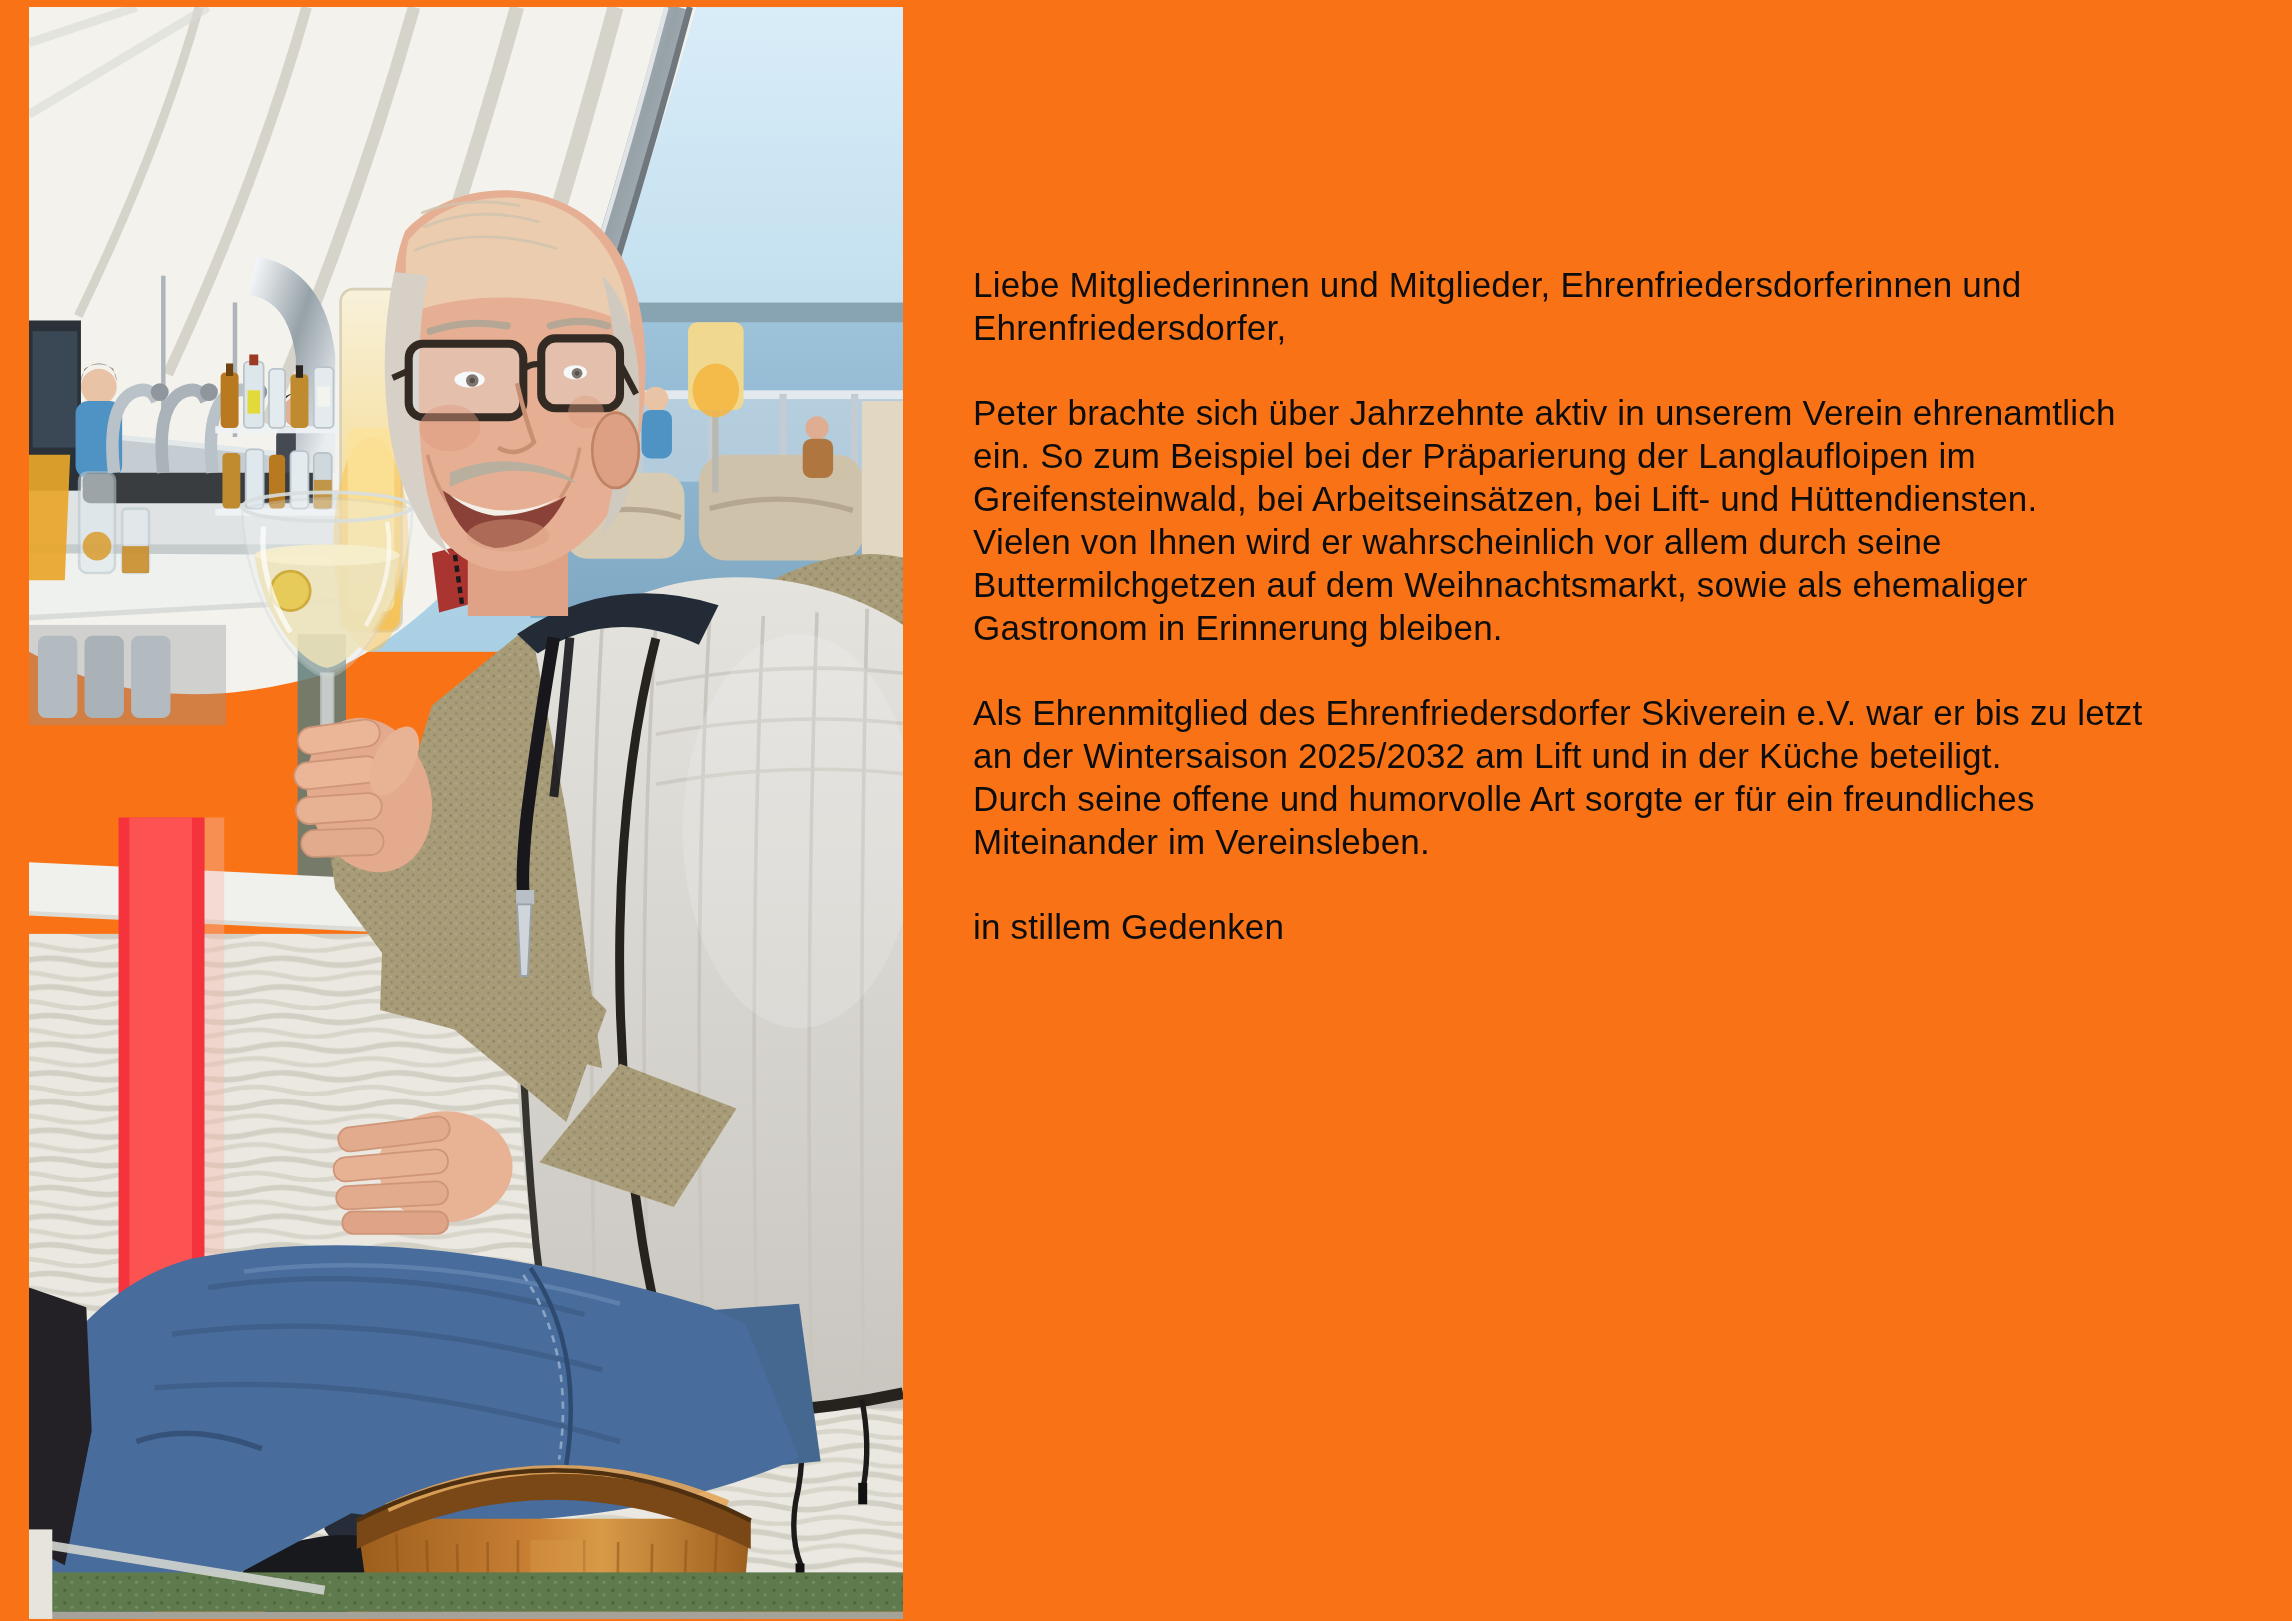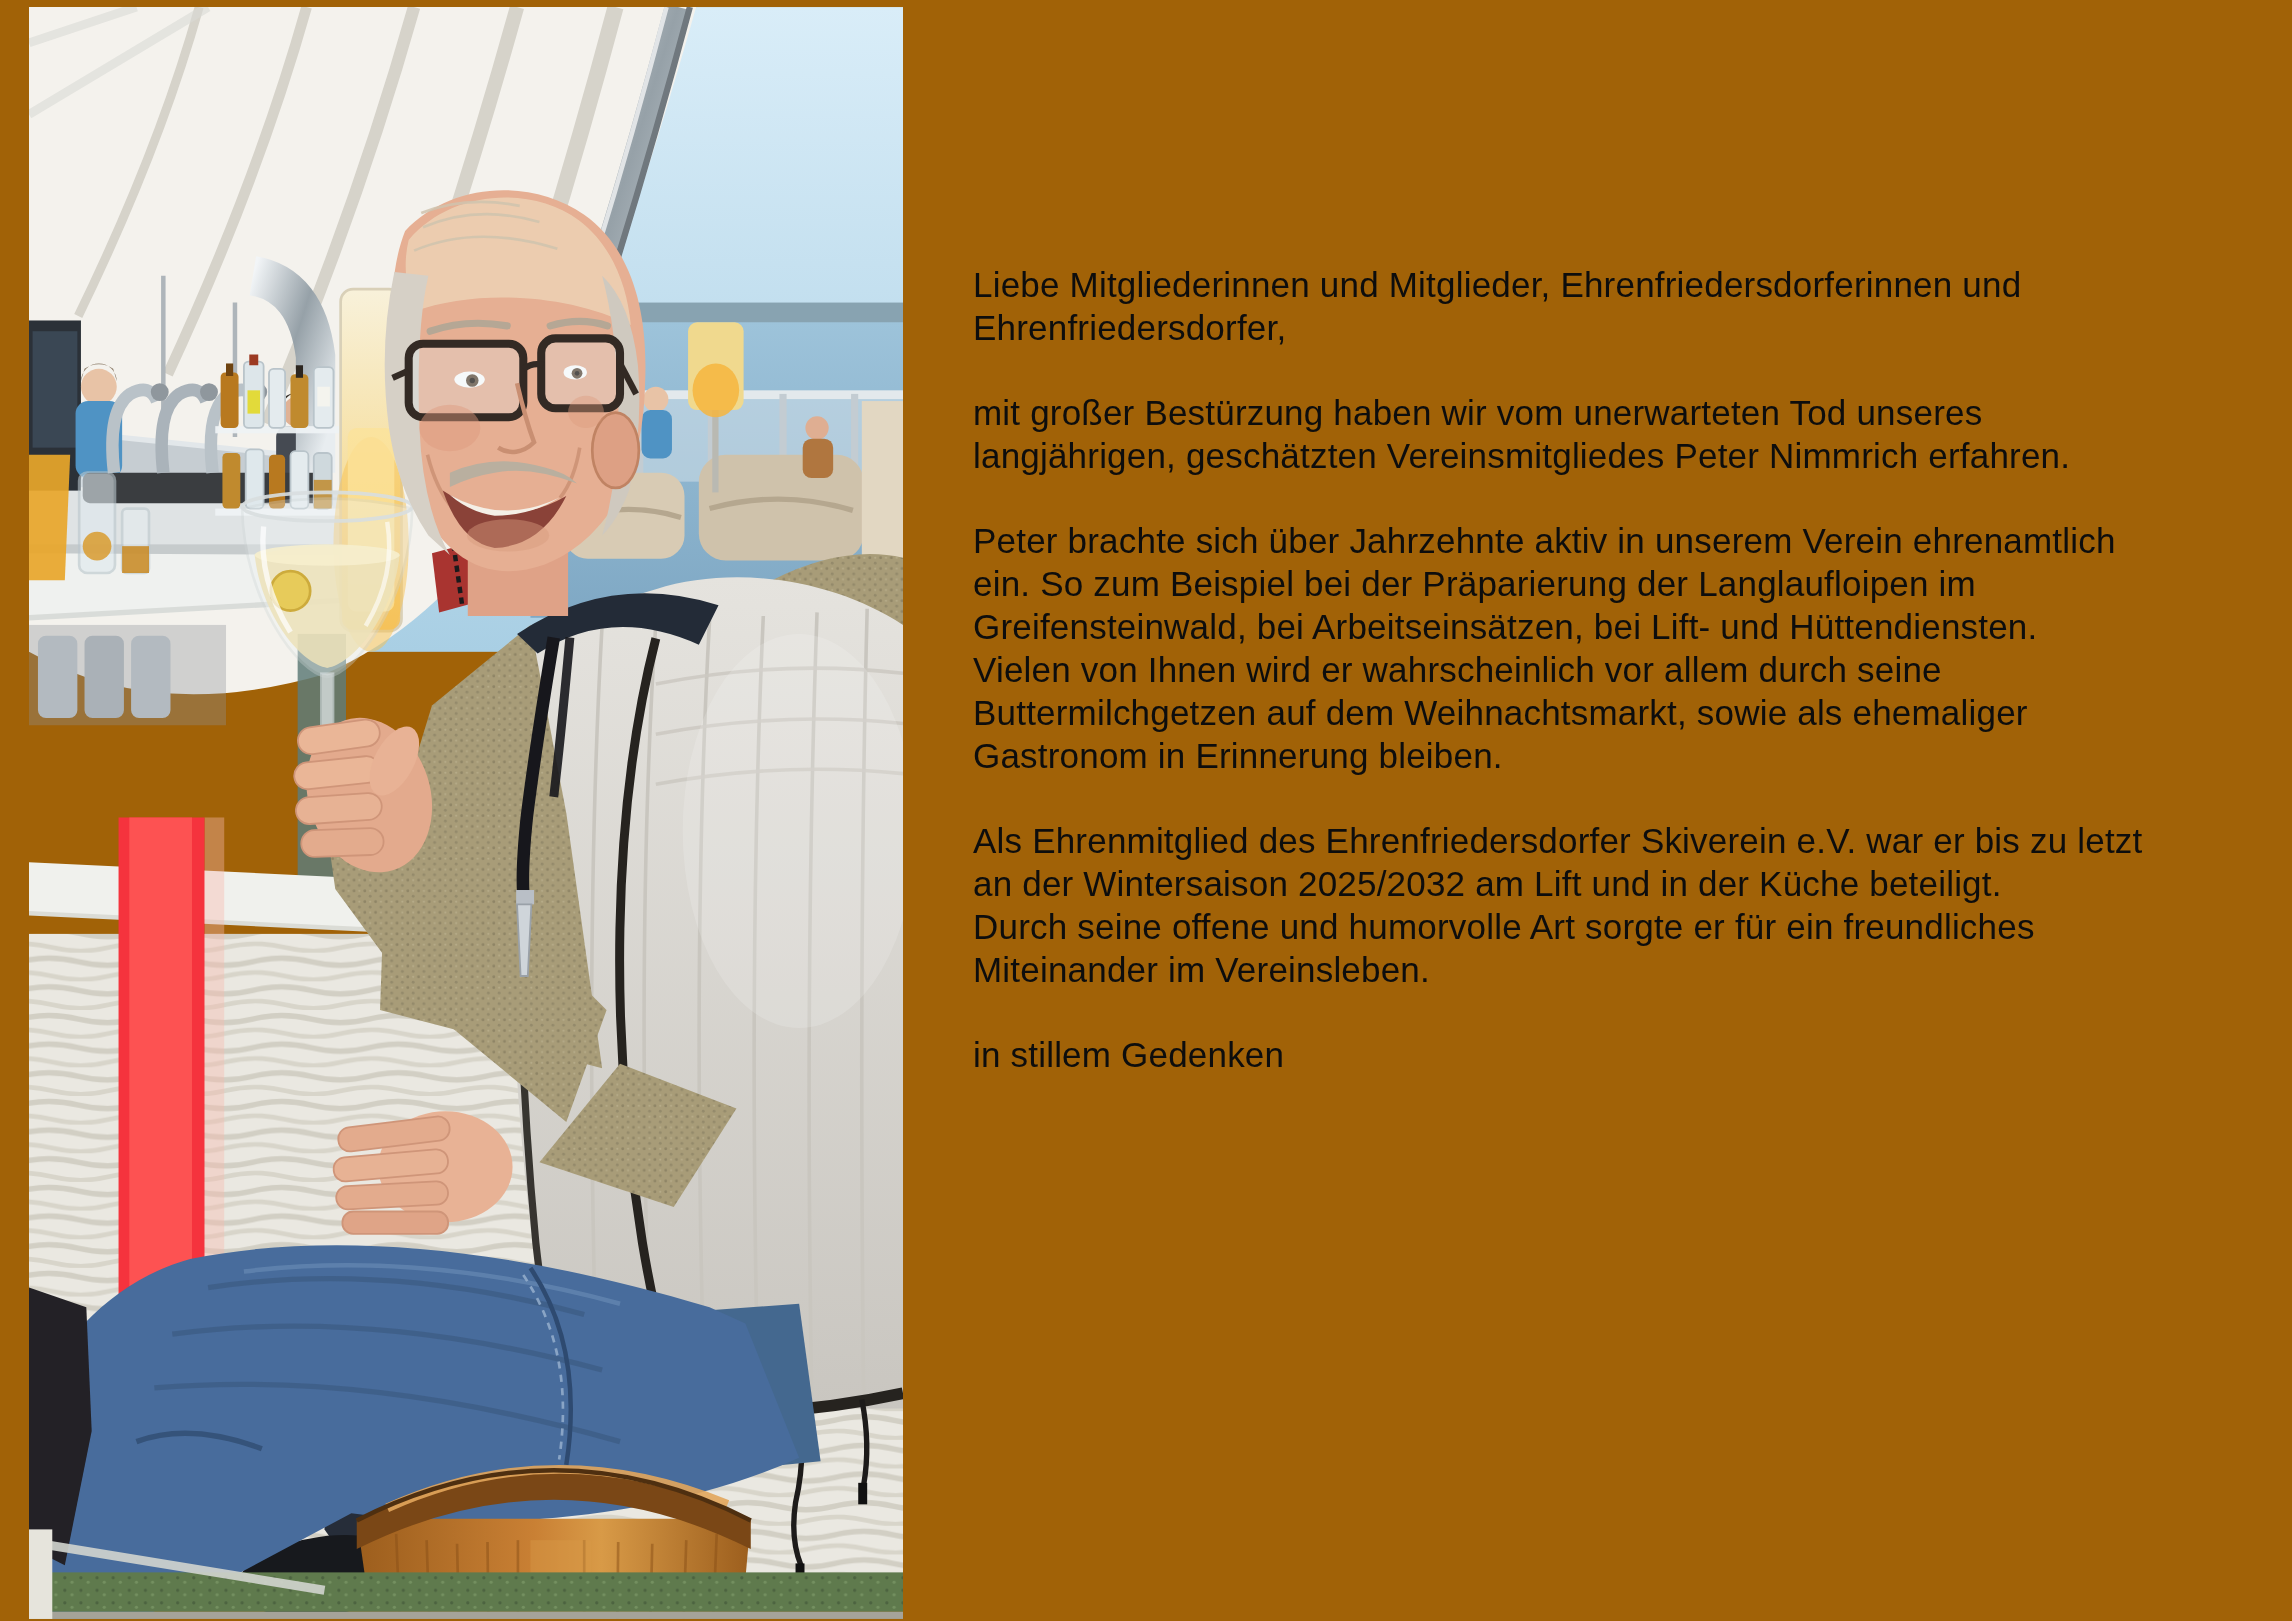--- a/index.html
+++ b/index.html
@@ -1,16 +1,16 @@
 <!DOCTYPE html>
 <html lang="de" style="font-size:14.3px"><head>
 <meta charset="utf-8">
 <style>
   html,body{margin:0;padding:0;background:#ffffff;}
-  .page{position:relative;width:2293px;height:1621px;background:#a16207;overflow:hidden;
+  .page{position:relative;width:2293px;height:1621px;background:#f97316;overflow:hidden;
         font-family:"Liberation Sans", sans-serif;}
   .photo-frame{position:absolute;left:29px;top:7.2px;width:874px;height:1612px;overflow:hidden;}
   .photo-frame svg{display:block;}
   .letter{position:absolute;left:973px;top:263px;width:1254px;color:#0d0d0d;
           font-size:35px;line-height:43px;letter-spacing:0.2px;}
   .letter p{margin:0 0 42px 0;white-space:pre-line;}
   .letter p.gap-large{margin-top:20px;}
 </style>
 </head>
 <body>
@@ -376,22 +376,20 @@
           <path d="M0 1714 L330 1768" stroke="#d2d5cf" stroke-width="10" opacity="0.9"></path>
           <rect x="0" y="1700" width="26" height="100" fill="#e6e4dc"></rect>
         </g>
       </g>
     </svg>
   </div>
 
   <div class="letter">
     <p>Liebe Mitgliederinnen und Mitglieder, Ehrenfriedersdorferinnen und
 Ehrenfriedersdorfer,</p>
-    <p>mit großer Bestürzung haben wir vom unerwarteten Tod unseres
-langjährigen, geschätzten Vereinsmitgliedes Peter Nimmrich erfahren.</p>
     <p>Peter brachte sich über Jahrzehnte aktiv in unserem Verein ehrenamtlich
 ein. So zum Beispiel bei der Präparierung der Langlaufloipen im
 Greifensteinwald, bei Arbeitseinsätzen, bei Lift- und Hüttendiensten.
 Vielen von Ihnen wird er wahrscheinlich vor allem durch seine
 Buttermilchgetzen auf dem Weihnachtsmarkt, sowie als ehemaliger
 Gastronom in Erinnerung bleiben.</p>
     <p>Als Ehrenmitglied des Ehrenfriedersdorfer Skiverein e.V. war er bis zu letzt
 an der Wintersaison 2025/2032 am Lift und in der Küche beteiligt.
 Durch seine offene und humorvolle Art sorgte er für ein freundliches
 Miteinander im Vereinsleben.</p>

